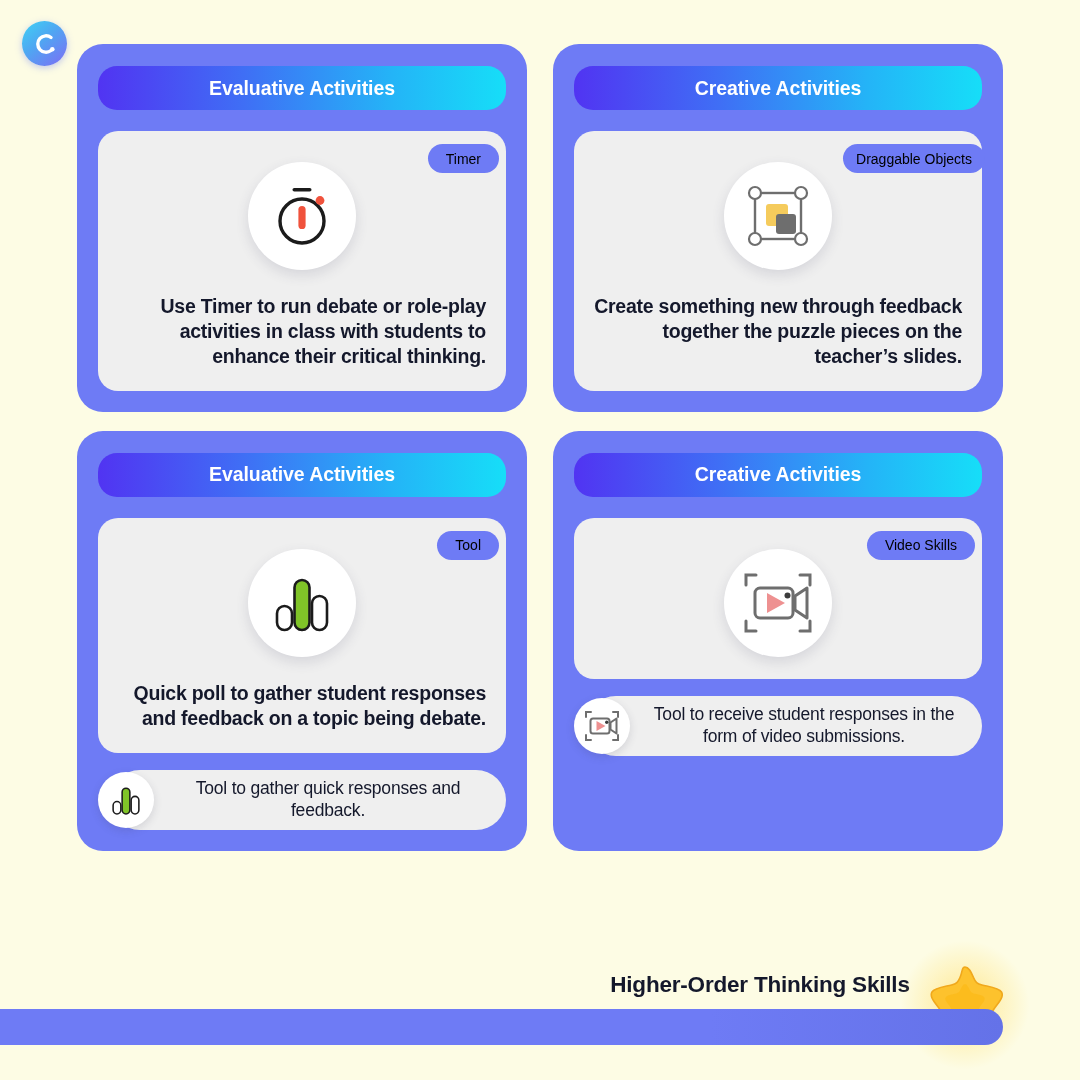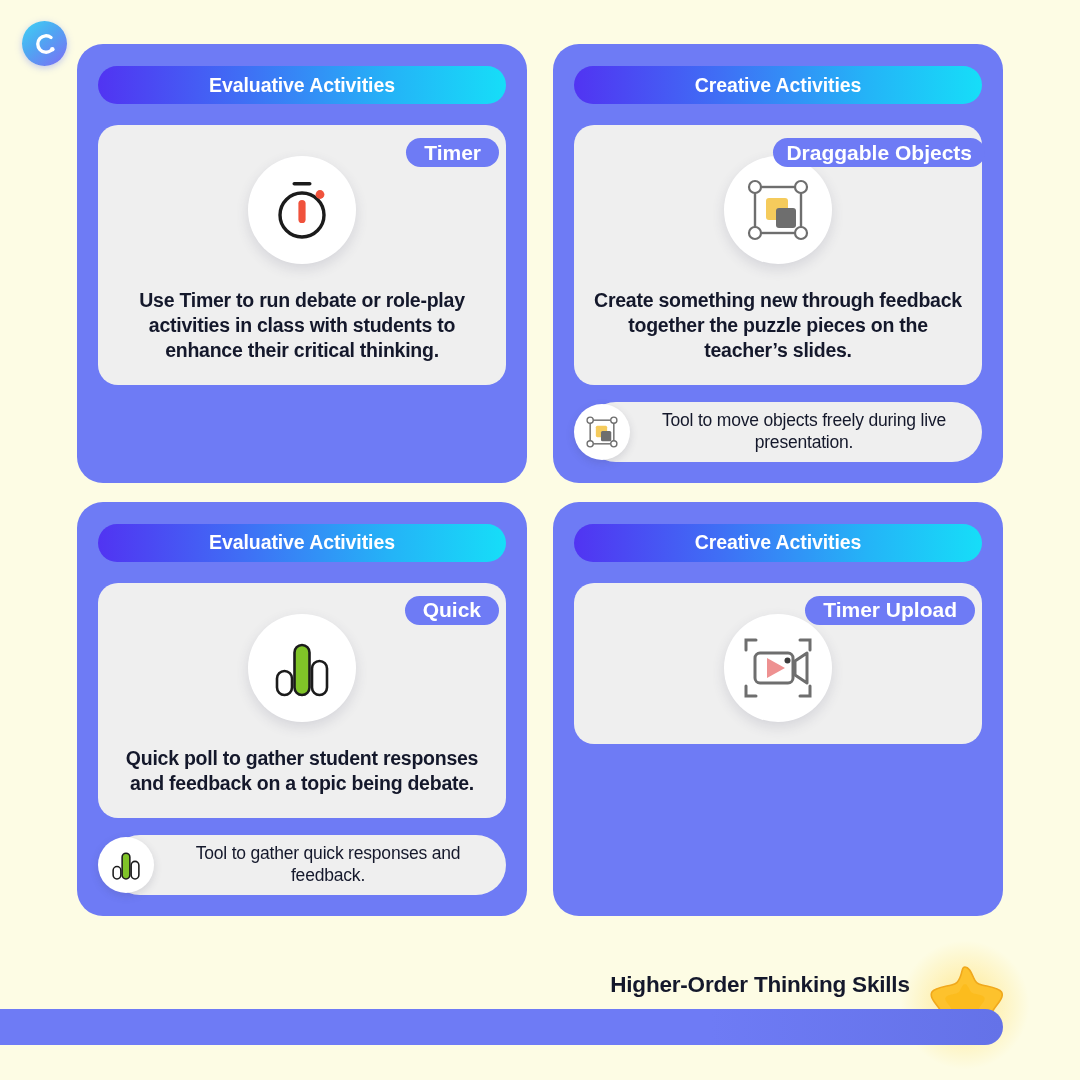--- a/index.html
+++ b/index.html
@@ -86,21 +86,21 @@
   }
 
   .activity-card {
     background: #6E7BF5;
     border-radius: 26px;
     padding: 22px 21px 21px 21px;
     position: relative;
   }
 
   .card-header {
-    height: 38px;
+    height: 44px;
     border-radius: 19px;
     background: linear-gradient(90deg, #5134F2 0%, #3F6FF5 36%, #24B4F7 72%, #16DEF8 100%);
     display: flex;
     align-items: center;
     justify-content: center;
     color: #FFFFFF;
     font-size: 19.5px;
     font-weight: bold;
     letter-spacing: -.1px;
   }
@@ -117,42 +117,42 @@
     position: absolute;
     right: 7px;
     top: 13px;
     background: #6E7BF5;
     border-radius: 15px;
     height: 29px;
     padding: 0 18px;
     display: flex;
     align-items: center;
     justify-content: center;
-    color: #ffffff;
-    font-size: 21px;
-    font-weight: bold;
+    color: #000000;
+    font-size: 14px;
+    font-weight: normal;
     white-space: nowrap;
   }
   .tool-pill.wide { right: -3px; padding: 12px 13px; text-align: right; }
 
   .icon-circle {
     width: 108px;
     height: 108px;
     margin: 16px auto 0 auto;
     border-radius: 50%;
     background: #FFFFFF;
     display: flex;
     align-items: center;
     justify-content: center;
     box-shadow: 0 5px 13px rgba(60,60,90,.14);
   }
 
   .card-desc {
     margin-top: 24px;
-    text-align: center;
+    text-align: right;
     color: #14182B;
     font-size: 19.5px;
     font-weight: bold;
     line-height: 1.28;
     letter-spacing: -.25px;
   }
 
   .card-footer {
     margin-top: 17px;
     position: relative;
@@ -239,45 +239,29 @@
           <rect x="23" y="23" width="22" height="22" rx="3" fill="#F5CB5C"></rect>
           <rect x="33" y="33" width="20" height="20" rx="3" fill="#6E6E6E"></rect>
           <circle cx="12" cy="12" r="6" fill="#FFFFFF" stroke="#6E6E6E" stroke-width="2.2"></circle>
           <circle cx="58" cy="12" r="6" fill="#FFFFFF" stroke="#6E6E6E" stroke-width="2.2"></circle>
           <circle cx="12" cy="58" r="6" fill="#FFFFFF" stroke="#6E6E6E" stroke-width="2.2"></circle>
           <circle cx="58" cy="58" r="6" fill="#FFFFFF" stroke="#6E6E6E" stroke-width="2.2"></circle>
         </svg>
       </div>
       <div class="card-desc">Create something new through feedback together the puzzle pieces on the teacher’s slides.</div>
     </div>
-    <div class="card-footer">
-      <div class="footer-bar">
-        <div class="footer-text">Tool to move objects freely during live presentation.</div>
-      </div>
-      <div class="footer-icon-circle">
-        <svg width="36" height="36" viewBox="0 0 70 70">
-          <rect x="12" y="12" width="46" height="46" fill="none" stroke="#6E6E6E" stroke-width="2.8"></rect>
-          <rect x="23" y="23" width="22" height="22" rx="3" fill="#F5CB5C"></rect>
-          <rect x="33" y="33" width="20" height="20" rx="3" fill="#6E6E6E"></rect>
-          <circle cx="12" cy="12" r="6" fill="#FFFFFF" stroke="#6E6E6E" stroke-width="2.6"></circle>
-          <circle cx="58" cy="12" r="6" fill="#FFFFFF" stroke="#6E6E6E" stroke-width="2.6"></circle>
-          <circle cx="12" cy="58" r="6" fill="#FFFFFF" stroke="#6E6E6E" stroke-width="2.6"></circle>
-          <circle cx="58" cy="58" r="6" fill="#FFFFFF" stroke="#6E6E6E" stroke-width="2.6"></circle>
-        </svg>
-      </div>
-    </div>
   </div>
 
   <div class="activity-card">
     <div class="card-header">
       <span>Evaluative Activities</span>
     </div>
     <div class="card-body">
       <div class="tool-pill">
-        <span>Quick</span>
+        <span>Tool</span>
       </div>
       <div class="icon-circle">
         <svg width="66" height="66" viewBox="0 0 66 66">
           <rect x="8" y="36" width="15" height="24" rx="7.5" fill="#FFFFFF" stroke="#1B1B1B" stroke-width="2.6"></rect>
           <rect x="25.5" y="10" width="15" height="50" rx="7.5" fill="#80C428" stroke="#1B1B1B" stroke-width="2.6"></rect>
           <rect x="43" y="26" width="15" height="34" rx="7.5" fill="#FFFFFF" stroke="#1B1B1B" stroke-width="2.6"></rect>
         </svg>
       </div>
       <div class="card-desc">Quick poll to gather student responses and feedback on a topic being debate.</div>
     </div>
@@ -294,37 +278,56 @@
       </div>
     </div>
   </div>
 
   <div class="activity-card">
     <div class="card-header">
       <span>Creative Activities</span>
     </div>
     <div class="card-body">
       <div class="tool-pill">
-        <span>Timer Upload</span>
+        <span>Video Skills</span>
       </div>
       <div class="icon-circle">
         <svg width="76" height="76" viewBox="0 0 76 76">
           <g fill="none" stroke="#6E6E6E" stroke-width="3" stroke-linecap="round">
             <path d="M6 20 V10 H16"></path>
               <path d="M60 10 H70 V20"></path>
             <path d="M70 56 V66 H60"></path>
               <path d="M16 66 H6 V56"></path>
           </g>
           <rect x="15" y="23" width="38" height="30" rx="5" fill="#FFFFFF" stroke="#6E6E6E" stroke-width="3"></rect>
           <path d="M55 31 L67 23 V53 L55 45 Z" fill="#FFFFFF" stroke="#6E6E6E" stroke-width="3" stroke-linejoin="round"></path>
           <circle cx="47.5" cy="30.5" r="3" fill="#3C3C3C"></circle>
           <path d="M27 28 L45 38 L27 48 Z" fill="#EE9191"></path>
         </svg>
       </div>
     </div>
+    <div class="card-footer">
+      <div class="footer-bar">
+        <div class="footer-text">Tool to receive student responses in the form of video submissions.</div>
+      </div>
+      <div class="footer-icon-circle">
+        <svg width="38" height="38" viewBox="0 0 76 76">
+          <g fill="none" stroke="#6E6E6E" stroke-width="4" stroke-linecap="round">
+            <path d="M6 20 V10 H16"></path>
+              <path d="M60 10 H70 V20"></path>
+            <path d="M70 56 V66 H60"></path>
+              <path d="M16 66 H6 V56"></path>
+          </g>
+          <rect x="15" y="23" width="38" height="30" rx="5" fill="#FFFFFF" stroke="#6E6E6E" stroke-width="4"></rect>
+          <path d="M55 31 L67 23 V53 L55 45 Z" fill="#FFFFFF" stroke="#6E6E6E" stroke-width="4" stroke-linejoin="round"></path>
+          <circle cx="47.5" cy="30.5" r="3.4" fill="#3C3C3C"></circle>
+          <path d="M27 28 L45 38 L27 48 Z" fill="#EE9191"></path>
+        </svg>
+      </div>
+    </div>
   </div>
 
 </div>
 
 <div id="hots-caption">Higher-Order Thinking Skills</div>
 
 <div id="star-badge">
   <div id="star-glow"></div>
   <svg width="86" height="86" viewBox="0 0 86 86">
     <path d="M43 5 C46.5 5 48.5 8.5 51.5 15.5 C53.5 20.2 55 21.8 60 23 C68.5 25 77 26 79.5 30 C82 34 78 39 73 45.5 C69.5 50 69 52.5 70 58.5 C71.3 66.5 71.8 73 68 75.8 C64.2 78.6 58.5 75.5 51.5 73 C46.5 71.2 43 71.2 38 73 C31 75.5 25.3 78.6 21.5 75.8 C17.7 73 18.2 66.5 19.5 58.5 C20.5 52.5 20 50 16.5 45.5 C11.5 39 7.5 34 10 30 C12.5 26 21 25 29.5 23 C34.5 21.8 36 20.2 38 15.5 C41 8.5 39.5 5 43 5 Z" fill="#FDC22D" stroke="#F0A81C" stroke-width="1.6" stroke-linejoin="round"></path>

